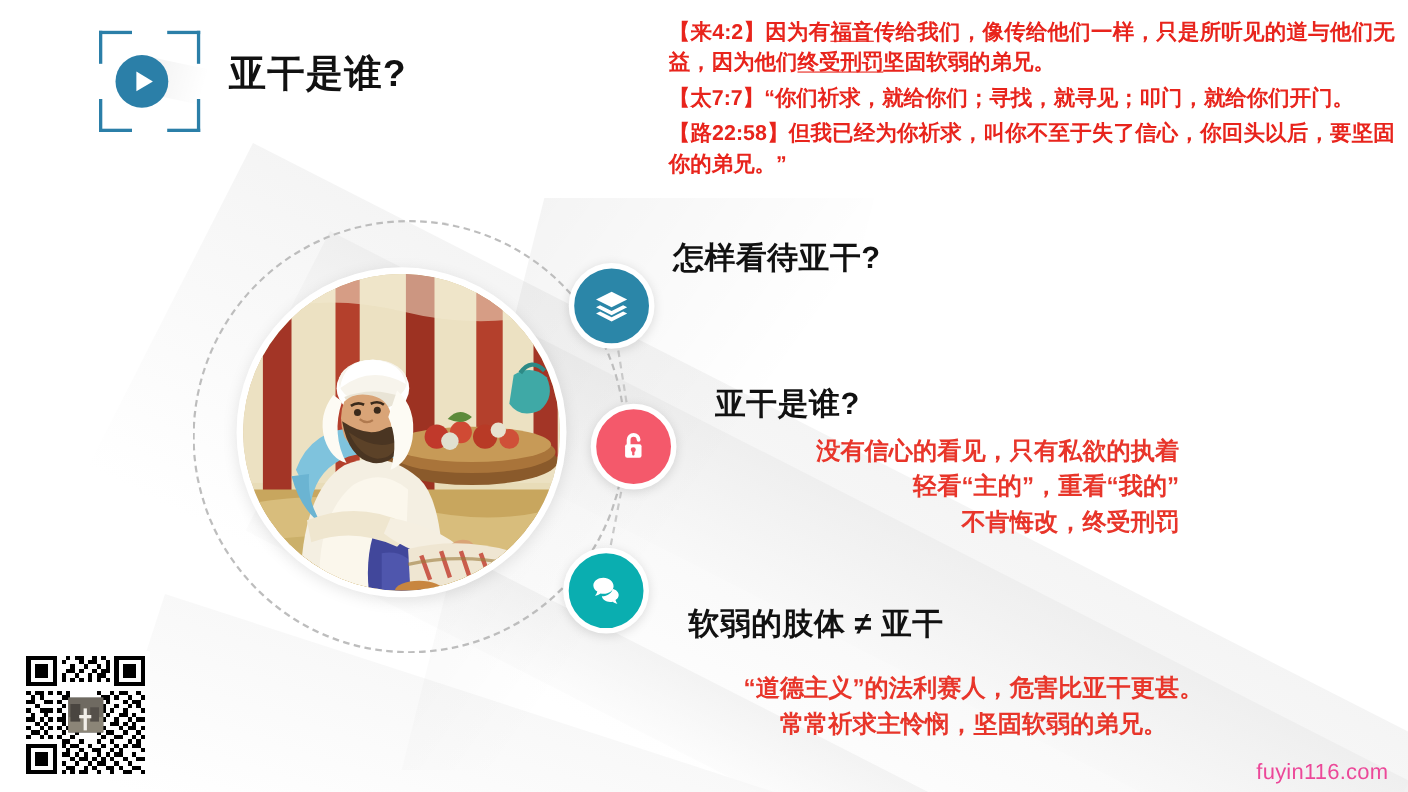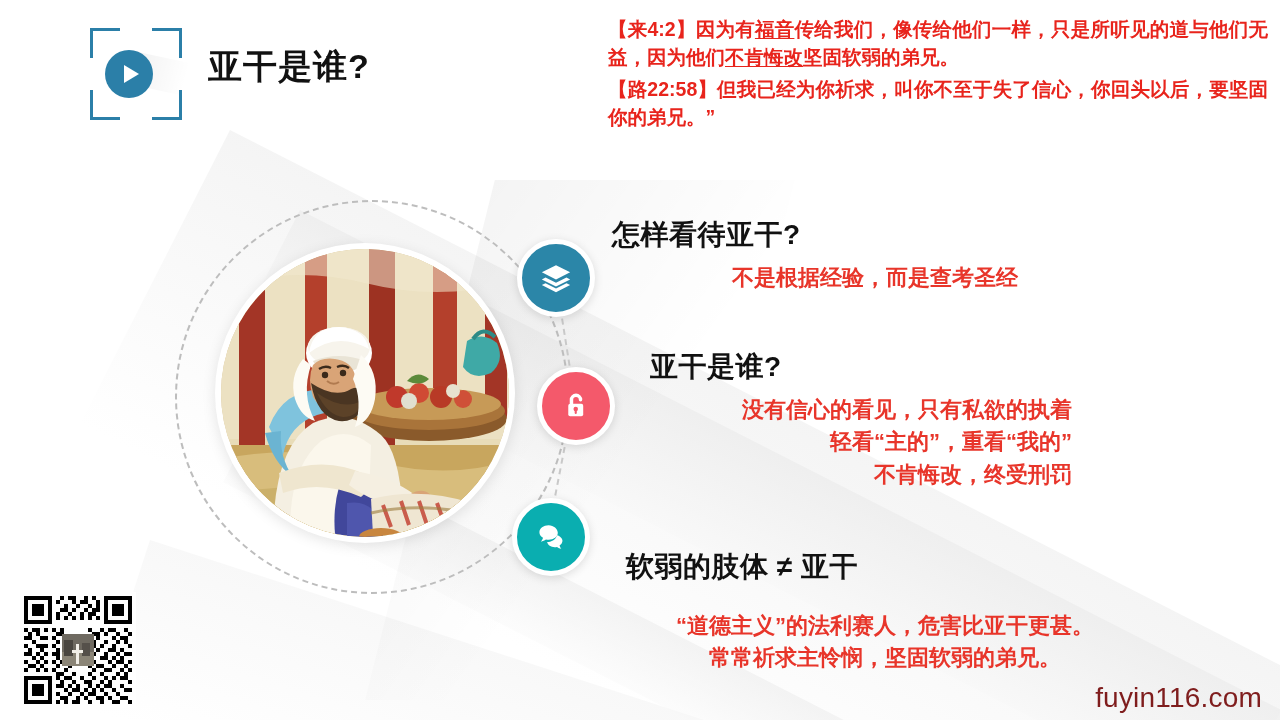--- a/index.html
+++ b/index.html
@@ -139,21 +139,21 @@
   .qr svg{display:block;}
   .qr-center{
     position:absolute;left:42px;top:42px;width:32px;height:32px;overflow:hidden;
     background:#6d6a63;
   }
   .qr-center svg{width:32px;height:32px;}
 
   
   .watermark{
     position:absolute;right:18px;bottom:6px;z-index:9;
-    font-size:28px;color:#7f1d1d;letter-spacing:.2px;
+    font-size:20px;color:#ec4899;letter-spacing:.2px;
   }
 </style>
 </head>
 <body>
 
 <div class="slide">
 
   <div class="bg-bands">
     <div class="band b1"></div>
     <div class="band b2"></div>
@@ -175,21 +175,22 @@
         <i class="r-b"></i>
     </div>
     <div class="logo-circle">
       <div class="tri"></div>
     </div>
   </div>
 
   <div class="slide-title">亚干是谁?</div>
 
   <div class="scripture">
-    <p><span>【来4:2】因为有</span><u>福音</u><span>传给我们，像传给他们一样，只是所</span><span>听见的道与他们无益，因为他们</span><u>不肯悔改</u><span>坚固软弱的弟兄。</span></p>
+    <p><span>【来4:2】因为有</span><u>福音</u><span>传给我们，像传给他们一样，只是所</span><span>听见的道与他们无益，因为他们</span><u>终受刑罚</u><span>坚固软弱的弟兄。</span></p>
+    <p>【太7:7】“你们祈求，就给你们；寻找，就寻见；叩门，就给你们开门。</p>
     <p>【路22:58】但我已经为你祈求，叫你不至于失了信心，你回头以后，要坚固你的弟兄。”</p>
   </div>
 
   <div class="dash-ring"></div>
   <div class="photo-ring">
     <div class="photo">
       <svg viewBox="0 0 288 288" xmlns="http://www.w3.org/2000/svg" aria-hidden="true">
         <defs>
           <clipPath id="pclip">
               <circle cx="144" cy="144" r="144"></circle>
@@ -290,21 +291,20 @@
   <div class="bubble b-chat">
     <svg width="32" height="32" viewBox="0 0 24 24" aria-hidden="true">
       <path d="M10.2 3.2c-3.8 0-6.9 2.3-6.9 5.2 0 1.7 1.1 3.2 2.7 4.2-.2 1-.8 2.1-1.6 2.9 1.4-.2 2.8-.8 3.8-1.6.6.1 1.3.2 2 .2 3.8 0 6.9-2.3 6.9-5.2S14 3.2 10.2 3.2z" fill="#ffffff"></path>
       <path d="M16.4 10.6c2.4.6 4.2 2.3 4.2 4.3 0 1.4-.9 2.7-2.2 3.5.2.9.7 1.8 1.3 2.5-1.2-.2-2.3-.7-3.2-1.4-.5.1-1.1.2-1.7.2-2.9 0-5.3-1.7-5.7-3.9 3.9-.2 7-2.4 7.3-5.2z" fill="#ffffff"></path>
     </svg>
   </div>
 
   <div class="sec" id="sec1">
     <div class="sec-head">怎样看待亚干?</div>
     <div class="sec-lines">
-      <div>不是根据经验，而是查考圣经</div>
     </div>
   </div>
 
   <div class="sec" id="sec2">
     <div class="sec-head">亚干是谁?</div>
     <div class="sec-lines">
       <div>没有信心的看见，只有私欲的执着</div>
       <div>轻看“主的”，重看“我的”</div>
       <div>不肯悔改，终受刑罚</div>
     </div>

